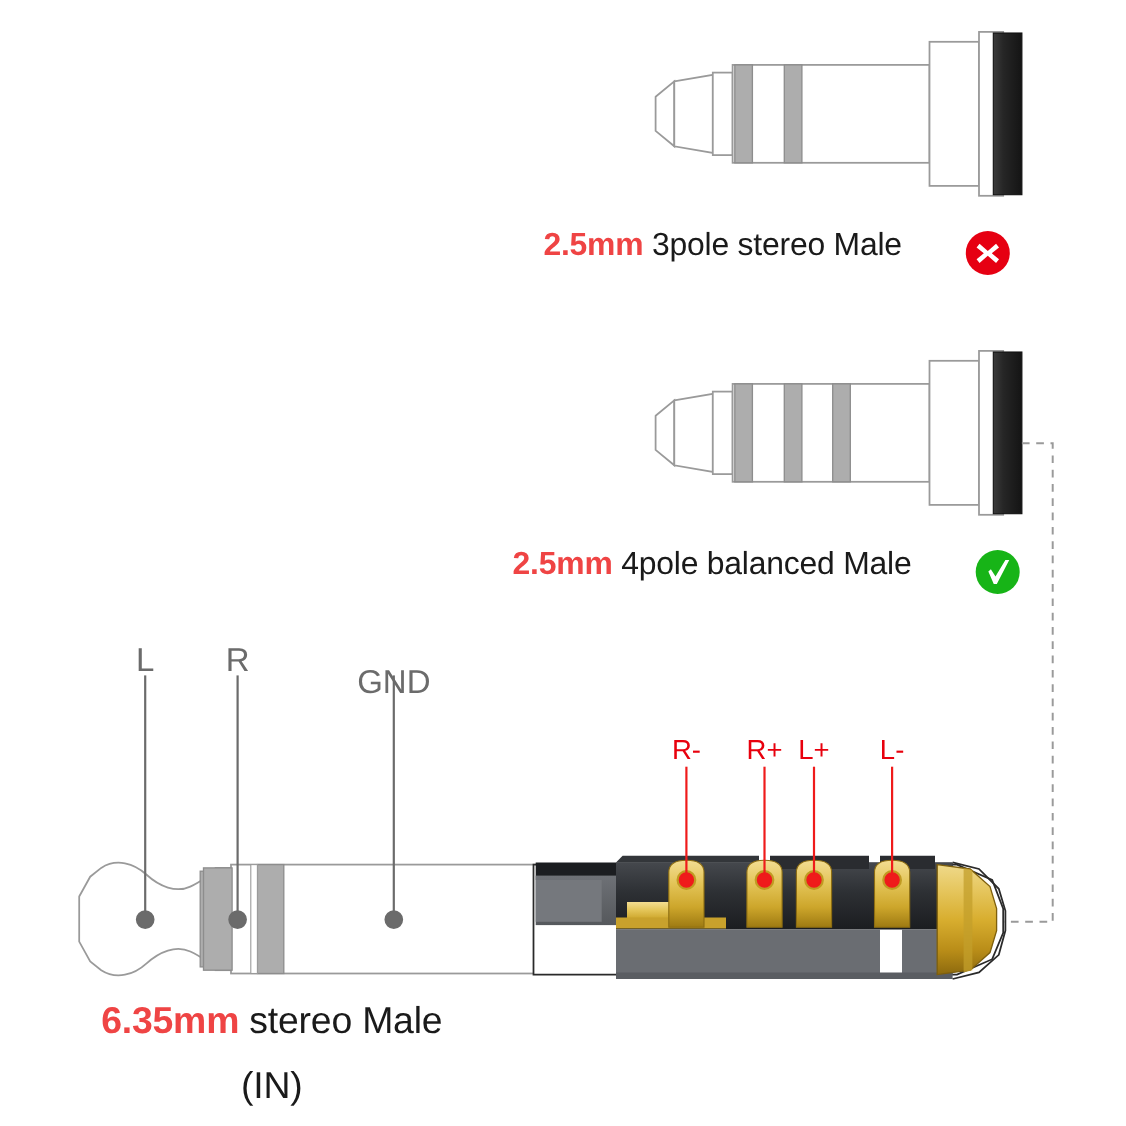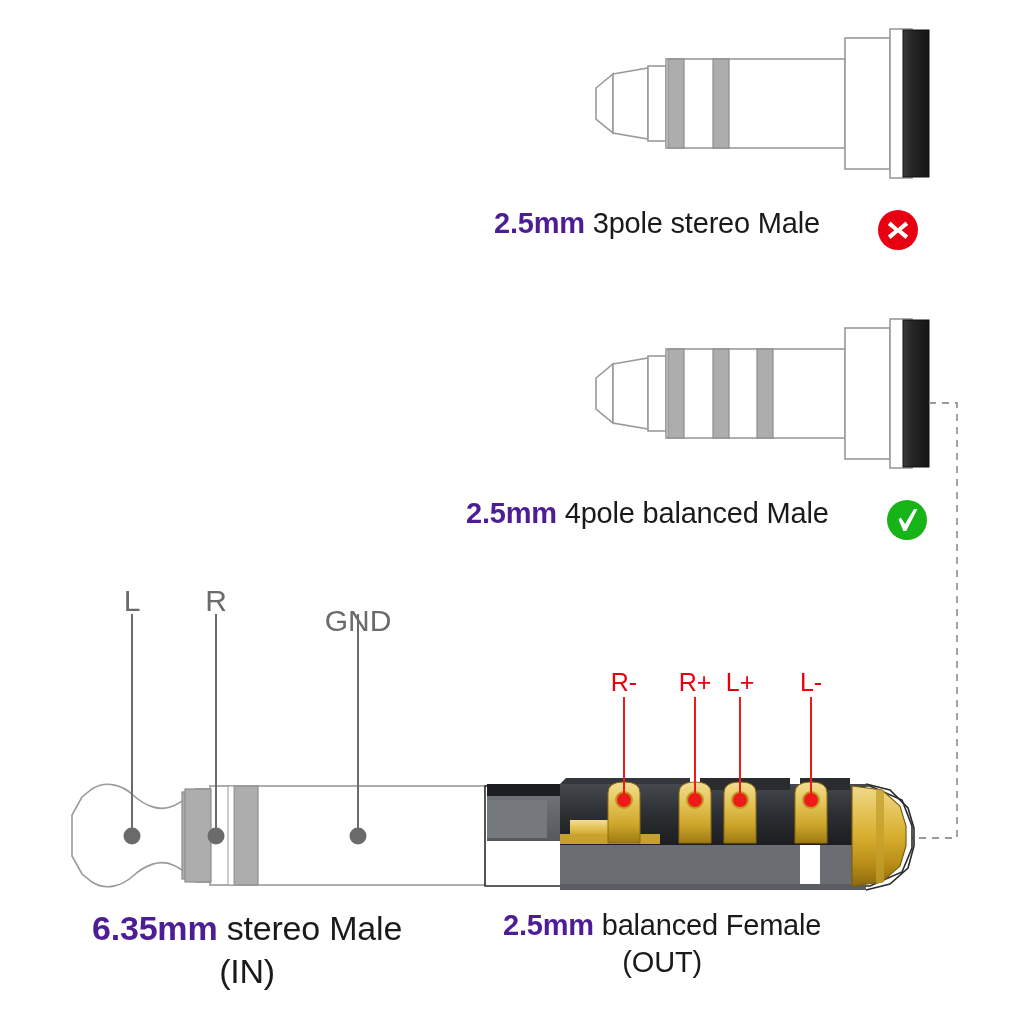--- a/index.html
+++ b/index.html
@@ -28,21 +28,21 @@
   }
   .caption {
     position: absolute;
     white-space: nowrap;
     font-family: "Liberation Sans", sans-serif;
     font-weight: 400;
     color: #1a1a1a;
     letter-spacing: -0.2px;
   }
   .caption .hl {
-    color: #4c1d95;
+    color: #ef4444;
     font-weight: 700;
   }
   .cap-3pole {
     left: 494px;
     top: 207px;
     font-size: 29px;
   }
   .cap-4pole {
     left: 466px;
     top: 497px;
@@ -56,21 +56,21 @@
   }
   .cap-out {
     left: 503px;
     top: 909px;
     font-size: 29px;
     text-align: center;
   }
   .cap-sub {
     display: block;
     text-align: center;
-    margin-top: 4px;
+    margin-top: 20px;
   }
   .badge {
     position: absolute;
     width: 42px;
     height: 42px;
     border-radius: 50%;
   }
   .badge-x {
     left: 877px;
     top: 209px;
@@ -273,24 +273,20 @@
 
   <div class="caption cap-4pole">
     <span class="hl">2.5mm</span><span> 4pole balanced Male</span>
   </div>
 
   <div class="caption cap-in">
     <span class="hl">6.35mm</span><span> stereo Male</span>
     <span class="cap-sub">(IN)</span>
   </div>
 
-  <div class="caption cap-out">
-    <span class="hl">2.5mm</span><span> balanced Female</span>
-    <span class="cap-sub">(OUT)</span>
-  </div>
 
   <svg class="badge badge-x" viewBox="0 0 42 42">
     <circle cx="21" cy="21" r="20" fill="#e60012"></circle>
     <path d="M13.5 12.5 L21 19.2 L28.5 12.5 L31.2 16.0 L24.6 21.3 L31.2 26.6 L28.5 30.1 L21 23.4 L13.5 30.1 L10.8 26.6 L17.4 21.3 L10.8 16.0 Z" fill="#ffffff"></path>
   </svg>
 
   <svg class="badge badge-check" viewBox="0 0 42 42">
     <circle cx="21" cy="21" r="20" fill="#17b417"></circle>
     <path d="M12.5 20.5 L14.8 18.4 L19.0 25.0 L28.0 10.0 L31.5 10.0 L20.2 32.0 L17.4 32.0 Z" fill="#ffffff"></path>
   </svg>

